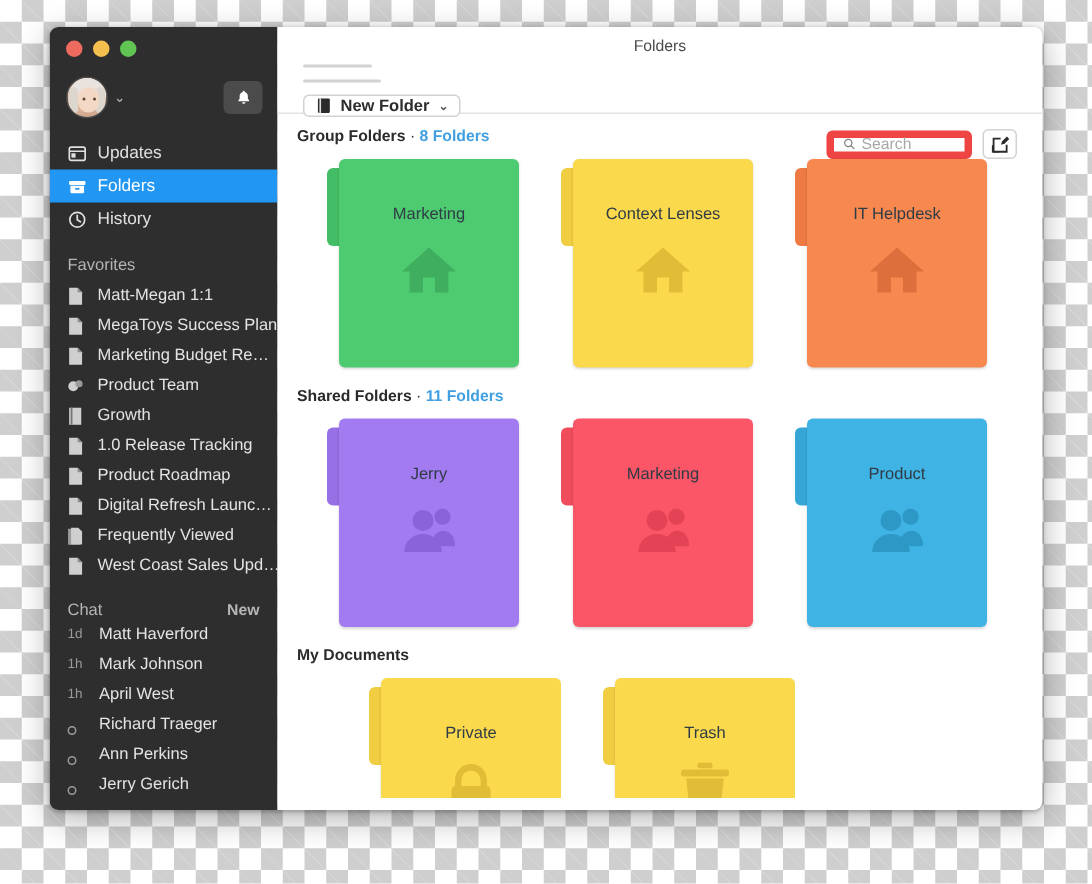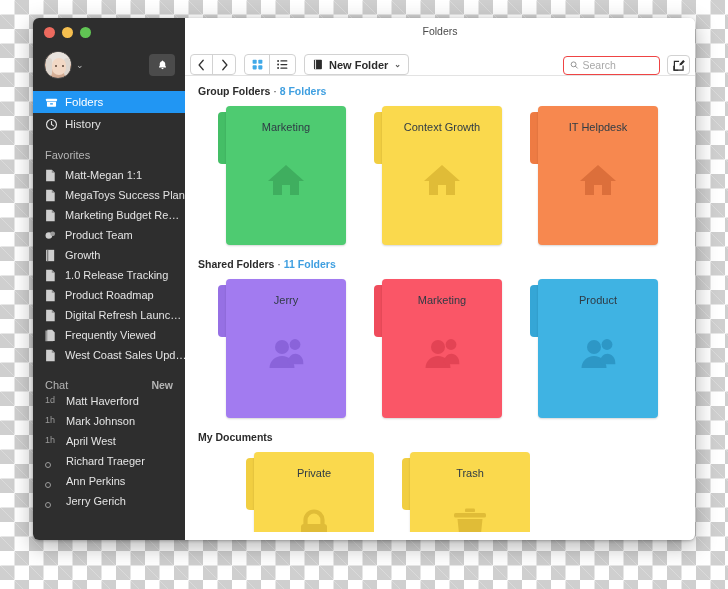--- a/index.html
+++ b/index.html
@@ -145,25 +145,26 @@
     position: relative; overflow: hidden;
   }
   #titlebar {
     height: 25px;
     display: flex; align-items: center; justify-content: center;
     background: #ffffff;
     font-size: 10.5px; color: #4a4a4a;
   }
   #toolbar {
     height: 33px;
-    display: flex; align-items: flex-end;
-    padding: 0 5px;
+    display: flex; align-items: flex-start;
+    padding: 0 17px;
     background: #ffffff;
     border-bottom: 1px solid #e3e3e3;
     gap: 8px;
+    flex-direction: column;
   }
   .seg {
     display: flex;
     border: 1px solid #d2d2d2; border-radius: 4px;
     height: 21px; overflow: hidden; background: #fff;
   }
   .seg > div {
     width: 22px; display:flex; align-items:center; justify-content:center;
     border-right: 1px solid #d2d2d2;
   }
@@ -176,21 +177,21 @@
     display:flex; align-items:center; gap:5px;
     height: 21px; padding: 0 7px;
     border: 1px solid #d2d2d2; border-radius: 4px;
     background: #fff; font-size: 11px; color: #2c2c2c; font-weight: bold;
   }
   .nf-caret { font-size: 8px; color: #555; margin-left:1px; }
 
   .tb-right { margin-left: auto; display: flex; align-items: center; gap: 7px; }
   .search-box {
     width: 97px; height: 19px;
-    border: 1px solid #ef4444; border-radius: 4px;
+    border: 5px solid #ef4444; border-radius: 4px;
     background:#fff;
     display: flex; align-items: center; gap: 4px;
     padding: 0 6px;
   }
   .search-input {
     border: none; outline: none; background: transparent;
     font-size: 10.5px; color: #9b9b9b; width: 100%;
     font-family: "Liberation Sans", sans-serif;
   }
   .search-input::placeholder { color: #a8a8a8; }
@@ -232,21 +233,21 @@
   }
   .folder .body {
     position: absolute;
     left: 8px; top: 0;
     width: 120px; height: 139px;
     border-radius: 4px;
     box-shadow: 0 1px 2px rgba(0,0,0,0.16);
   }
   .folder .label {
     position: absolute;
-    left: 8px; right: 0; top: 15px;
+    left: 8px; right: 0; top: 31px;
     text-align: center;
     font-size: 11px; color: #2f3b45;
     z-index: 2;
   }
   .folder .glyph {
     position: absolute;
     left: 8px; right: 0; top: 55px;
     display: flex; justify-content: center;
     z-index: 2;
   }
@@ -280,20 +281,30 @@
       </div>
       <span class="avatar-caret">⌄</span>
       <div class="bell-btn">
         <svg width="11" height="12" viewBox="0 0 16 16">
           <path fill="#ffffff" d="M8 1.4c-.5 0-.9.4-.9.9v.4C5.3 3.1 4 4.7 4 6.6v2.6L2.8 11c-.2.3 0 .7.4.7h9.6c.4 0 .6-.4.4-.7L12 9.2V6.6c0-1.9-1.3-3.5-3.1-3.9v-.4c0-.5-.4-.9-.9-.9zM6.4 12.5c.1.9.8 1.6 1.6 1.6s1.5-.7 1.6-1.6H6.4z"></path>
         </svg>
       </div>
     </div>
 
     <div class="nav-list">
+      <div class="nav-item">
+        <span class="nav-ico">
+          <svg width="13" height="13" viewBox="0 0 16 16">
+            <rect x="1.5" y="2.5" width="13" height="11" rx="1.6" fill="none" stroke="#e0e0e0" stroke-width="1.4"></rect>
+            <line x1="1.5" y1="6" x2="14.5" y2="6" stroke="#e0e0e0" stroke-width="1.3"></line>
+            <rect x="3.2" y="7.6" width="3.4" height="3.6" fill="#e0e0e0"></rect>
+          </svg>
+        </span>
+        <span>Updates</span>
+      </div>
 
       <div class="nav-item active">
         <span class="nav-ico">
           <svg width="13" height="13" viewBox="0 0 16 16">
             <rect x="1.3" y="3.3" width="13.4" height="3.2" rx="0.8" fill="#ffffff"></rect>
             <path d="M2.4 7.2h11.2v5.1a1 1 0 0 1-1 1H3.4a1 1 0 0 1-1-1V7.2z" fill="#ffffff"></path>
             <rect x="6.1" y="9" width="3.8" height="1.4" rx="0.6" fill="#2196f3"></rect>
           </svg>
         </span>
         <span>Folders</span>
@@ -504,21 +515,21 @@
               <div class="label">Marketing</div>
               <div class="glyph">
                 <svg width="40" height="38" viewBox="0 0 40 38">
                   <path d="M20 4 38 20h-5v14h-9v-10h-8v10H7V20H2z" fill="#3FAE5F"></path>
                 </svg>
               </div>
             </div>
             <div class="folder">
               <div class="tab" style="background: rgb(241, 206, 65);"></div>
               <div class="body" style="background: rgb(250, 217, 77);"></div>
-              <div class="label">Context Growth</div>
+              <div class="label">Context Lenses</div>
               <div class="glyph">
                 <svg width="40" height="38" viewBox="0 0 40 38">
                   <path d="M20 4 38 20h-5v14h-9v-10h-8v10H7V20H2z" fill="#E0BC37"></path>
                 </svg>
               </div>
             </div>
             <div class="folder">
               <div class="tab" style="background: rgb(238, 123, 67);"></div>
               <div class="body" style="background: rgb(247, 136, 79);"></div>
               <div class="label">IT Helpdesk</div>

